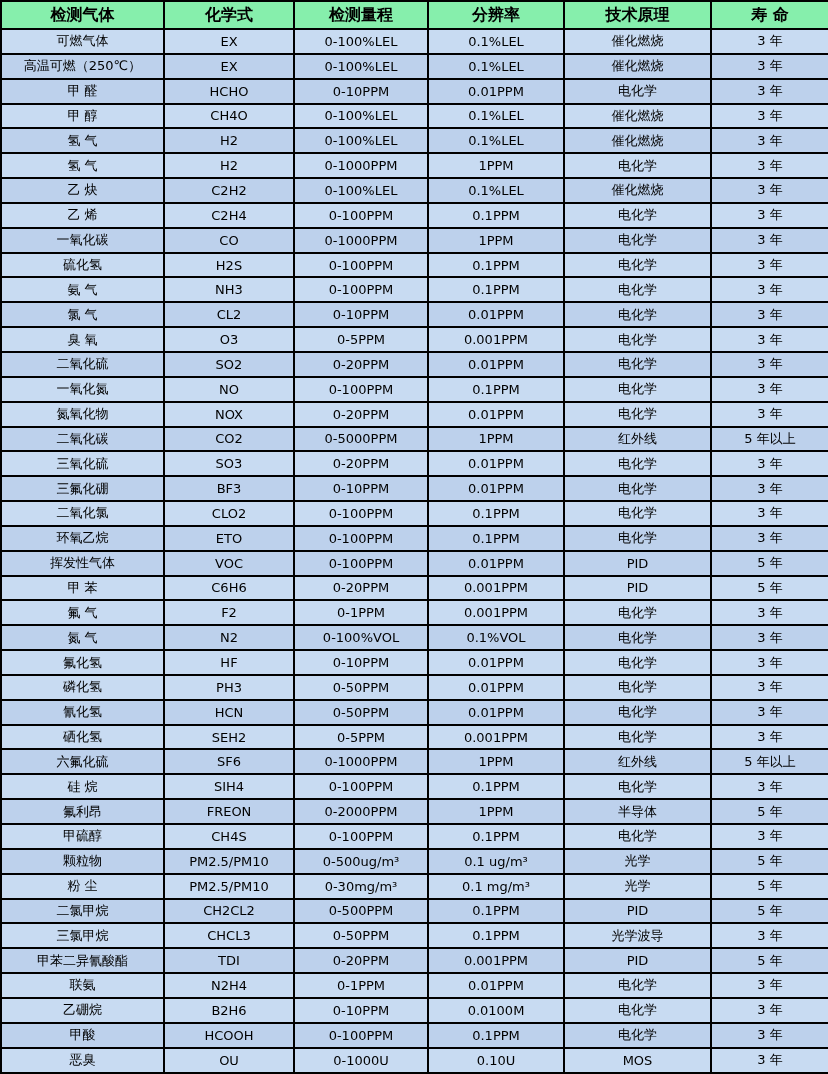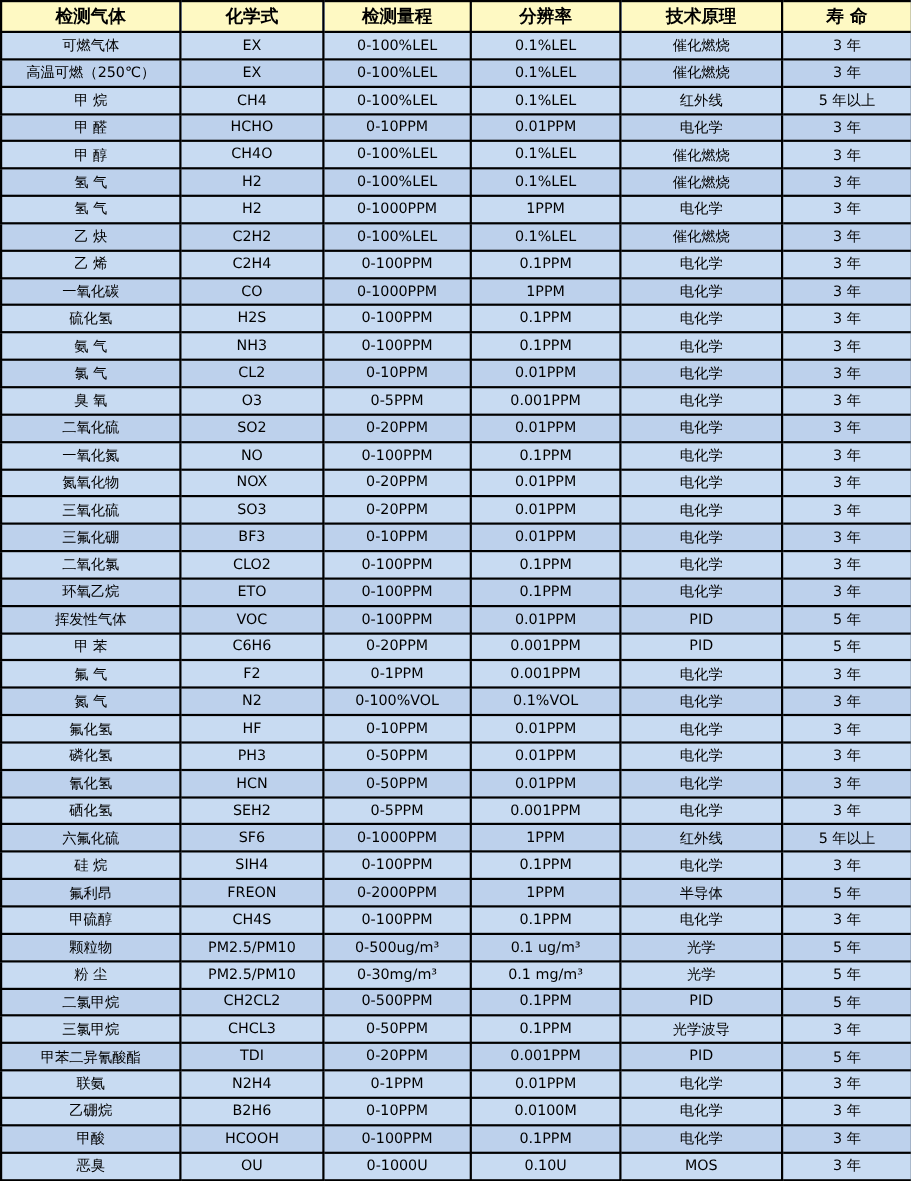--- a/index.html
+++ b/index.html
@@ -19,21 +19,21 @@
   table.gas-table td {
     border: 2px solid #000000;
     text-align: center;
     vertical-align: middle;
     padding: 0 2px;
     overflow: hidden;
     white-space: nowrap;
     color: #000000;
   }
   table.gas-table th {
-    background: #fef9c3;
+    background: #86efac;
     font-size: 16px;
     font-weight: bold;
     height: 26px;
   }
   table.gas-table td {
     font-size: 13px;
     font-weight: normal;
   }
   tr.row-even td { background: #c8dbf2; }
   tr.row-odd  td { background: #bdd1ec; }
@@ -70,28 +70,20 @@
         <td>3 年</td>
       </tr>
       <tr class="row-odd">
         <td>高温可燃（250℃）</td>
         <td>EX</td>
         <td>0-100%LEL</td>
         <td>0.1%LEL</td>
         <td>催化燃烧</td>
         <td>3 年</td>
       </tr>
-      <tr class="row-even">
-        <td>甲 烷</td>
-        <td>CH4</td>
-        <td>0-100%LEL</td>
-        <td>0.1%LEL</td>
-        <td>红外线</td>
-        <td>5 年以上</td>
-      </tr>
       <tr class="row-odd">
         <td>甲 醛</td>
         <td>HCHO</td>
         <td>0-10PPM</td>
         <td>0.01PPM</td>
         <td>电化学</td>
         <td>3 年</td>
       </tr>
       <tr class="row-even">
         <td>甲 醇</td>
@@ -189,20 +181,28 @@
         <td>电化学</td>
         <td>3 年</td>
       </tr>
       <tr class="row-even">
         <td>氮氧化物</td>
         <td>NOX</td>
         <td>0-20PPM</td>
         <td>0.01PPM</td>
         <td>电化学</td>
         <td>3 年</td>
+      </tr>
+      <tr class="row-odd">
+        <td>二氧化碳</td>
+        <td>CO2</td>
+        <td>0-5000PPM</td>
+        <td>1PPM</td>
+        <td>红外线</td>
+        <td>5 年以上</td>
       </tr>
       <tr class="row-even">
         <td>三氧化硫</td>
         <td>SO3</td>
         <td>0-20PPM</td>
         <td>0.01PPM</td>
         <td>电化学</td>
         <td>3 年</td>
       </tr>
       <tr class="row-odd">

